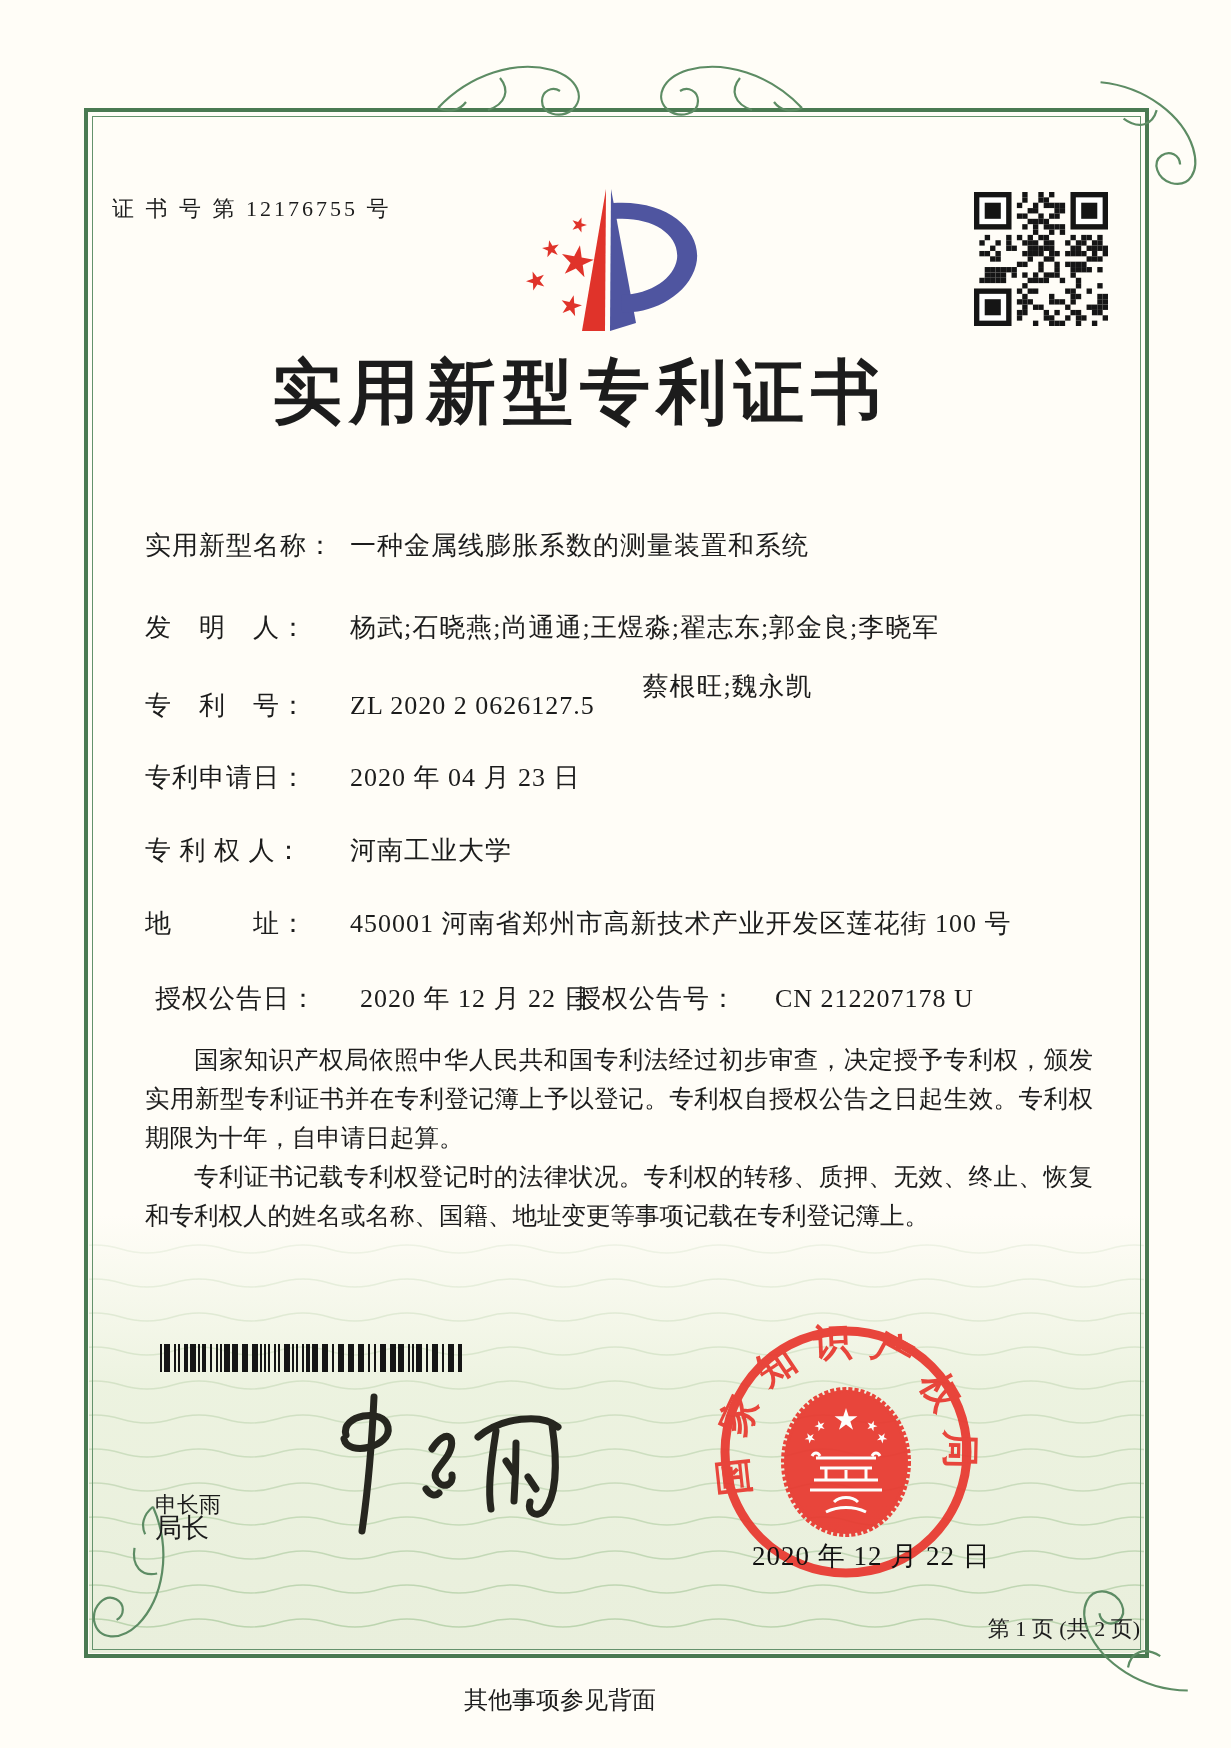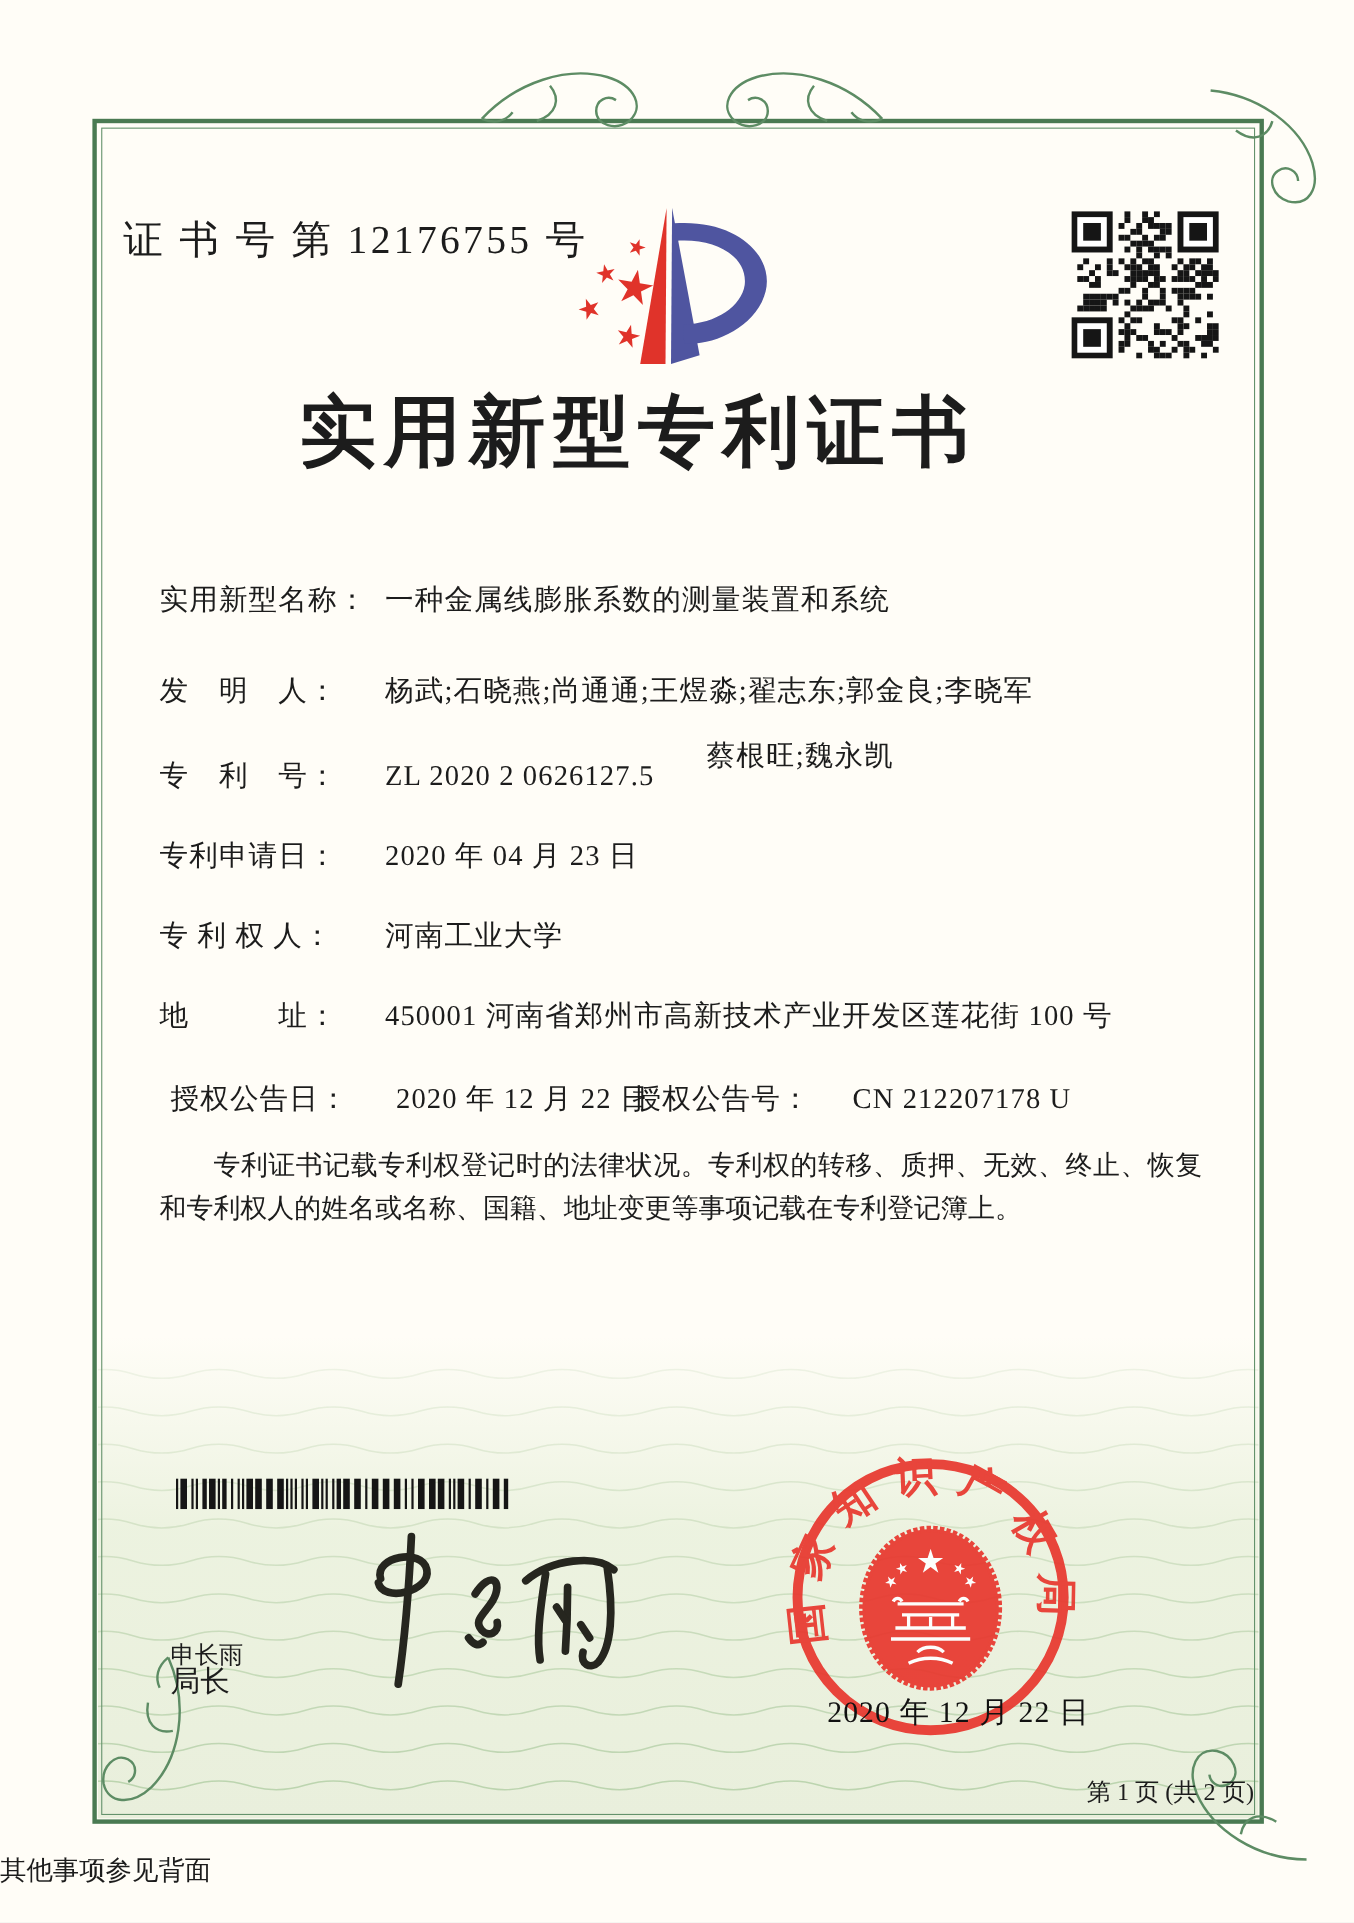--- a/index.html
+++ b/index.html
@@ -8,21 +8,21 @@
   .abs{position:absolute;}
   
   .frame{position:absolute;left:84px;top:108px;right:82px;bottom:90px;
          border:4px solid #4a7a52;z-index:1;pointer-events:none;}
   .frame-inner{position:absolute;left:4px;top:4px;right:4px;bottom:4px;border:1px solid #64926c;}
   
   #tint{left:89px;top:1215px;right:87px;bottom:95px;z-index:0;
         background:linear-gradient(rgba(234,241,221,0) 0%,rgba(230,239,216,.75) 40%,#e9efdc 100%);}
   #waves-box{left:89px;top:1235px;right:87px;bottom:95px;z-index:0;overflow:hidden;}
   
-  #cert-no{left:112px;top:194px;font-size:36px;letter-spacing:3px;z-index:2;}
+  #cert-no{left:112px;top:194px;font-size:22px;letter-spacing:3px;z-index:2;}
   #logo{left:452px;top:173px;width:266px;height:168px;z-index:2;}
   #qr{left:974px;top:192px;width:134px;height:134px;z-index:2;}
   #title{left:0;width:1160px;top:346px;text-align:center;font-size:70px;font-weight:bold;
          letter-spacing:7px;z-index:2;}
   
   .row{position:absolute;left:145px;width:960px;font-size:26px;letter-spacing:1px;z-index:2;}
   .flabel{display:inline-block;width:205px;}
   .fvalue{letter-spacing:1px;}
   #row-name{top:528px;}
   #row-inventors{top:610px;}
@@ -42,21 +42,21 @@
   #barcode{left:158px;top:1344px;width:312px;height:28px;z-index:2;}
   
   #sig-title{left:155px;top:1510px;font-size:27px;z-index:2;font-family:"Liberation Sans","DejaVu Sans",sans-serif;}
   #sig-name{left:155px;top:1490px;font-size:22px;z-index:2;font-family:"Liberation Sans","DejaVu Sans",sans-serif;}
   #sig-script{left:300px;top:1385px;width:280px;height:160px;z-index:2;}
   
   #seal{left:714px;top:1320px;width:264px;height:264px;z-index:2;opacity:.93;}
   #seal-date{left:752px;top:1538px;width:260px;font-size:27px;letter-spacing:1px;z-index:3;color:#111;}
   
   #page-num{left:0;width:1140px;top:1614px;text-align:right;font-size:22px;z-index:2;}
-  #back-note{left:0;width:1120px;top:1684px;font-size:24px;z-index:2;}
+  #back-note{left:0;width:1120px;top:1684px;text-align:center;font-size:24px;z-index:2;}
   .orn{z-index:2;pointer-events:none;}
 </style>
 </head>
 <body>
 
 <div id="page">
 
   <div id="tint" class="abs"></div>
   <div id="waves-box" class="abs">
     <svg id="waves" width="1060" height="420" xmlns="http://www.w3.org/2000/svg">
@@ -361,20 +361,21 @@
   </div>
 
   <div id="row-grant" class="row">
     <span class="flabel">授权公告日：</span><span class="fvalue">2020 年 12 月 22 日</span>
     <span id="grant-no-group">
       <span class="flabel">授权公告号：</span><span class="fvalue">CN 212207178 U</span>
     </span>
   </div>
 
   <div id="body-text" class="abs">
+    <p>国家知识产权局依照中华人民共和国专利法经过初步审查，决定授予专利权，颁发实用新型专利证书并在专利登记簿上予以登记。专利权自授权公告之日起生效。专利权期限为十年，自申请日起算。</p>
     <p>专利证书记载专利权登记时的法律状况。专利权的转移、质押、无效、终止、恢复和专利权人的姓名或名称、国籍、地址变更等事项记载在专利登记簿上。</p>
   </div>
 
   <svg id="barcode" class="abs" viewBox="0 0 312 28" preserveAspectRatio="none">
       <rect x="2" y="0" width="2" height="28" fill="#151515"></rect>
       <rect x="6" y="0" width="6" height="28" fill="#151515"></rect>
       <rect x="16" y="0" width="2" height="28" fill="#151515"></rect>
       <rect x="20" y="0" width="2" height="28" fill="#151515"></rect>
       <rect x="26" y="0" width="4" height="28" fill="#151515"></rect>
       <rect x="32" y="0" width="6" height="28" fill="#151515"></rect>

